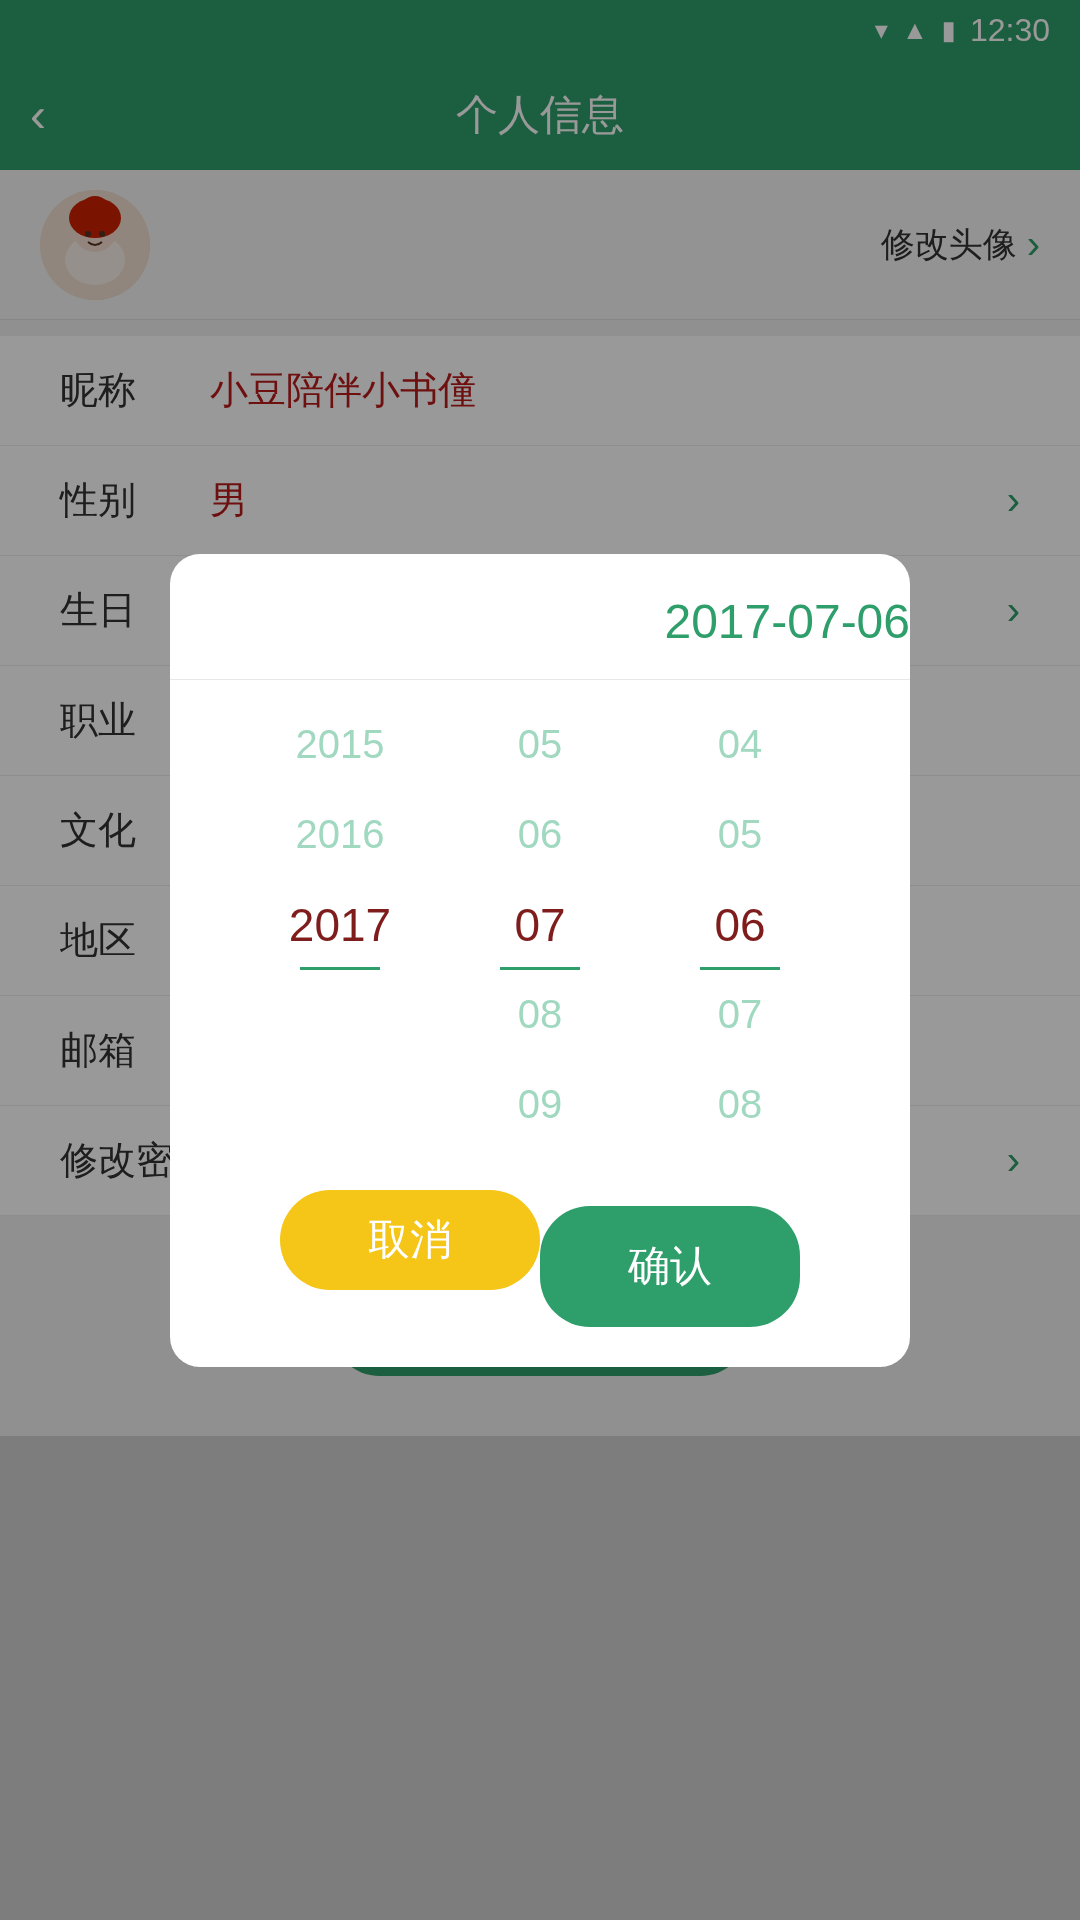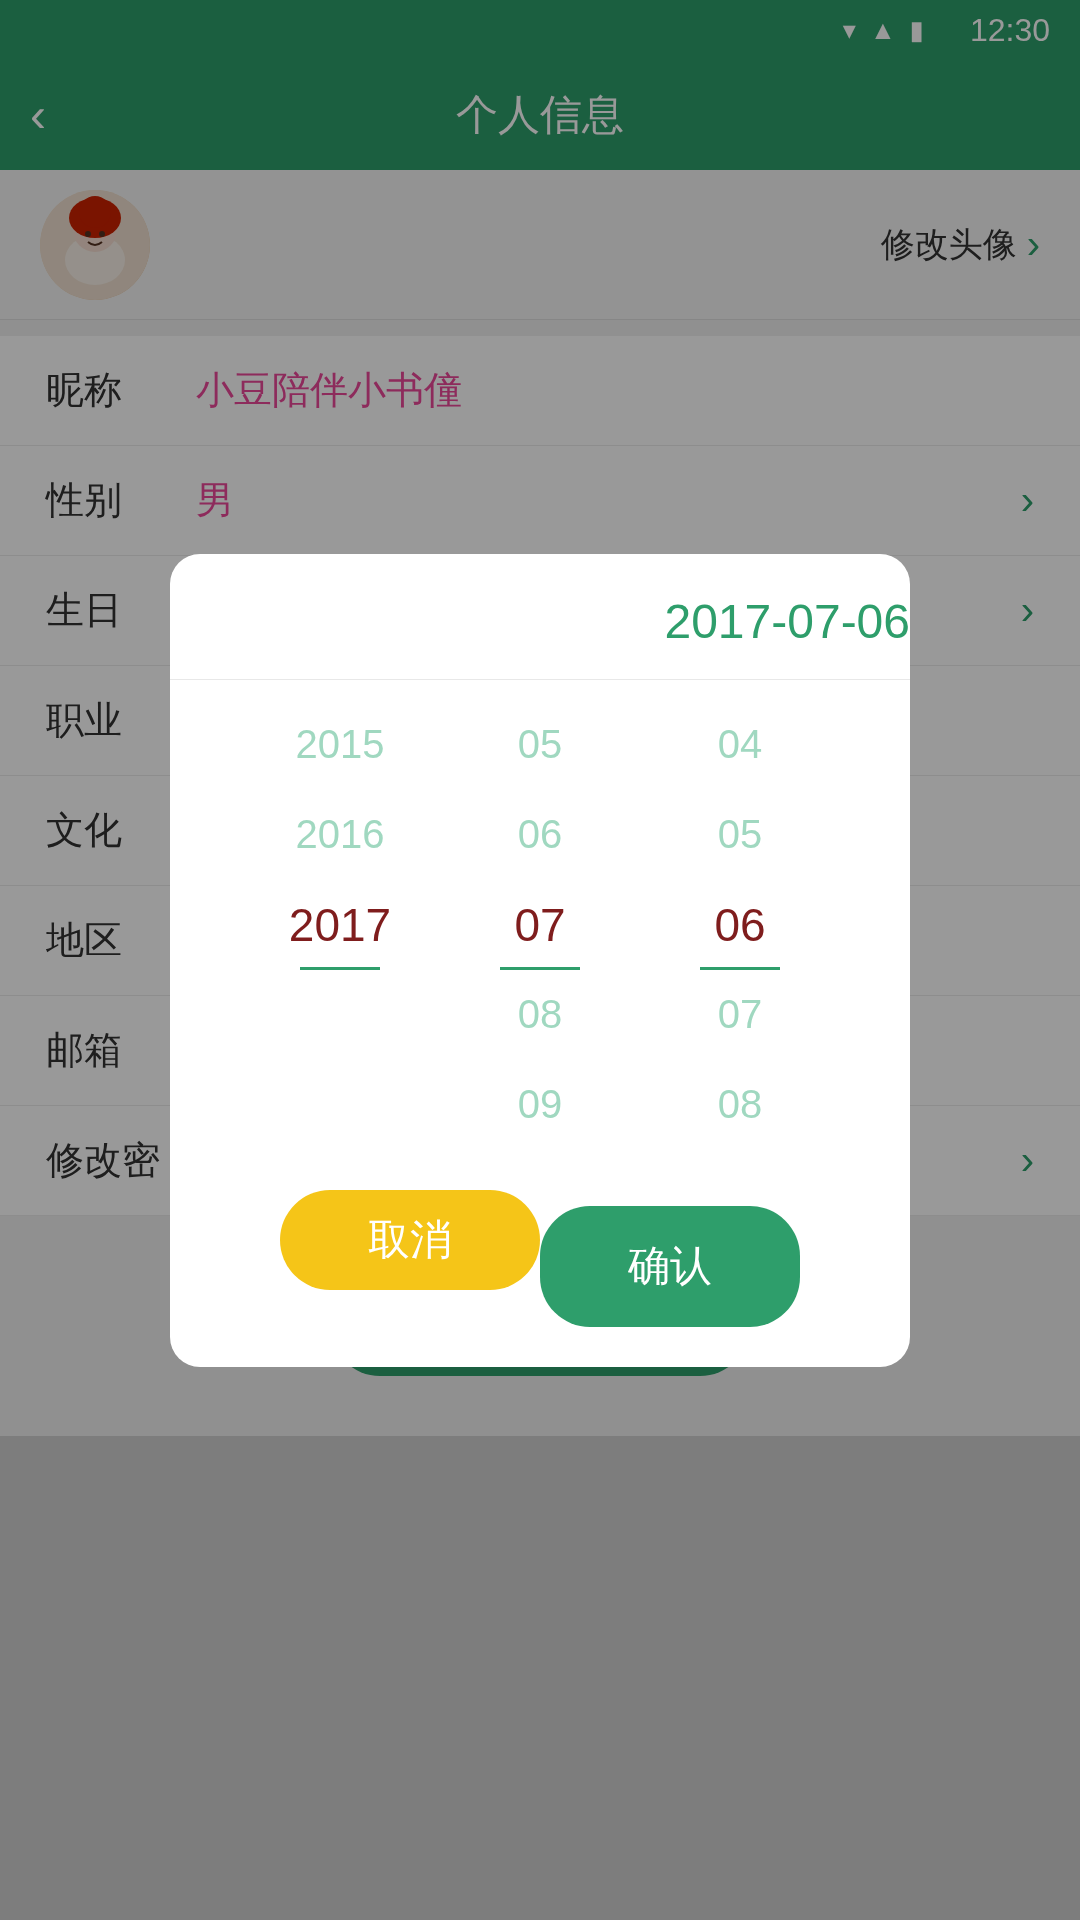--- a/index.html
+++ b/index.html
@@ -27,21 +27,20 @@
     }
     .status-bar-icons {
       display: flex;
       align-items: center;
       gap: 14px;
     }
     .status-time {
       color: white;
       font-size: 32px;
       font-weight: 500;
-      margin-left: 32px;
     }
     .wifi-icon, .signal-icon, .battery-icon {
       color: white;
       font-size: 26px;
     }
 
     
     .nav-bar {
       width: 100%;
       height: 110px;
@@ -99,31 +98,31 @@
     .info-section {
       background: #f5f5f5;
       margin-top: 16px;
     }
     .info-row {
       width: 100%;
       height: 110px;
       background: white;
       display: flex;
       align-items: center;
-      padding: 0 46px;
+      padding: 0 60px;
       border-bottom: 1px solid #ececec;
     }
     .info-label {
       color: #333;
       font-size: 38px;
       width: 120px;
       flex-shrink: 0;
     }
     .info-value {
-      color: #ec4899;
+      color: #b91c1c;
       font-size: 38px;
       margin-left: 30px;
       flex: 1;
     }
     .info-arrow {
       color: #2e9e6b;
       font-size: 40px;
       margin-left: auto;
     }
 

